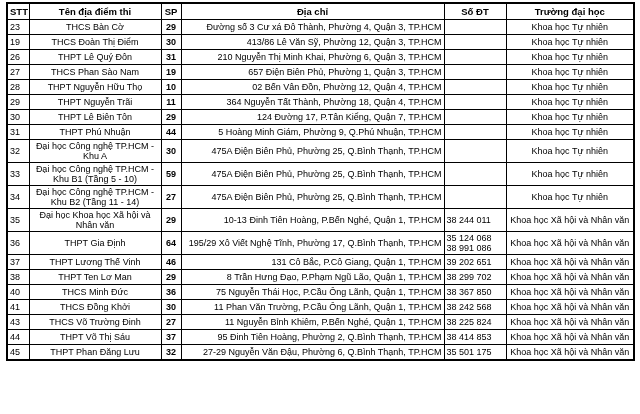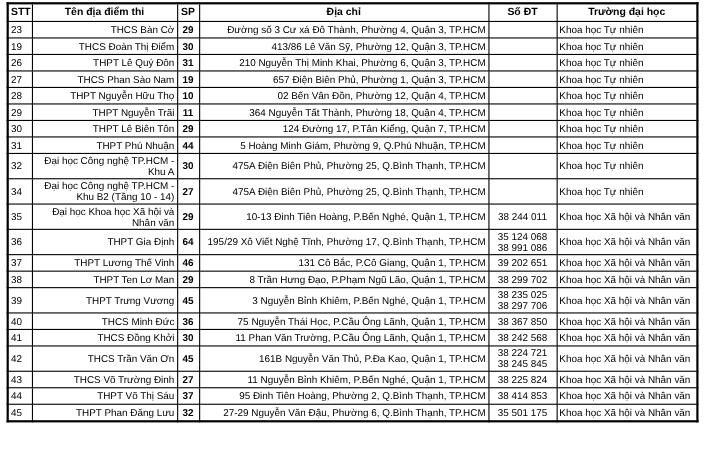--- a/index.html
+++ b/index.html
@@ -42,25 +42,25 @@
     font-size: 9.5px;
   }
   col.c-stt  { width: 22px; }
   col.c-name { width: 132px; }
   col.c-sp   { width: 20px; }
   col.c-addr { width: 263px; }
   col.c-tel  { width: 62px; }
   col.c-uni  { width: 128px; }
 
   td.stt  { text-align: left; height: 12px; }
-  td.name { text-align: right; }
+  td.name { text-align: center; }
   td.sp   { text-align: center; font-weight: bold; }
   td.addr { text-align: right; white-space: nowrap; }
-  td.tel  { text-align: center; }
-  td.uni  { }
+  td.tel  { text-align: left; }
+  td.uni  { text-align: center; }
 </style>
 </head>
 <body>
 
 <div class="page">
   <table class="exam-table">
     <colgroup>
       <col class="c-stt">
         <col class="c-name">
         <col class="c-sp">
@@ -145,22 +145,30 @@
   </tr>
         <tr>
     <td class="stt">32</td>
     <td class="name">Đại học Công nghệ TP.HCM - Khu A</td>
     <td class="sp">30</td>
     <td class="addr">475A Điện Biên Phủ, Phường 25, Q.Bình Thạnh, TP.HCM</td>
     <td class="tel"></td>
     <td class="uni">Khoa học Tự nhiên</td>
   </tr>
         <tr>
+    <td class="stt">33</td>
+    <td class="name">Đại học Công nghệ TP.HCM - Khu B1 (Tầng 5 - 10)</td>
+    <td class="sp">59</td>
+    <td class="addr">475A Điện Biên Phủ, Phường 25, Q.Bình Thạnh, TP.HCM</td>
+    <td class="tel"></td>
+    <td class="uni">Khoa học Tự nhiên</td>
+  </tr>
+        <tr>
     <td class="stt">34</td>
-    <td class="name">Đại học Công nghệ TP.HCM - Khu B2 (Tầng 10 - 14)</td>
+    <td class="name">Đại học Công nghệ TP.HCM - Khu B2 (Tầng 11 - 14)</td>
     <td class="sp">27</td>
     <td class="addr">475A Điện Biên Phủ, Phường 25, Q.Bình Thạnh, TP.HCM</td>
     <td class="tel"></td>
     <td class="uni">Khoa học Tự nhiên</td>
   </tr>
         <tr>
     <td class="stt">35</td>
     <td class="name">Đại học Khoa học Xã hội và Nhân văn</td>
     <td class="sp">29</td>
     <td class="addr">10-13 Đinh Tiên Hoàng, P.Bến Nghé, Quận 1, TP.HCM</td>
@@ -194,58 +202,36 @@
     <td class="stt">38</td>
     <td class="name">THPT Ten Lơ Man</td>
     <td class="sp">29</td>
     <td class="addr">8 Trần Hưng Đạo, P.Phạm Ngũ Lão, Quận 1, TP.HCM</td>
     <td class="tel">
             <div>38 299 702</div>
           </td>
     <td class="uni">Khoa học Xã hội và Nhân văn</td>
   </tr>
         <tr>
-    <td class="stt">39</td>
-    <td class="name">THPT Trưng Vương</td>
-    <td class="sp">45</td>
-    <td class="addr">3 Nguyễn Bỉnh Khiêm, P.Bến Nghé, Quận 1, TP.HCM</td>
-    <td class="tel">
-            <div>38 235 025</div>
-            <div>38 297 706</div>
-          </td>
-    <td class="uni">Khoa học Xã hội và Nhân văn</td>
-  </tr>
-        <tr>
     <td class="stt">40</td>
     <td class="name">THCS Minh Đức</td>
     <td class="sp">36</td>
     <td class="addr">75 Nguyễn Thái Học, P.Cầu Ông Lãnh, Quận 1, TP.HCM</td>
     <td class="tel">
             <div>38 367 850</div>
           </td>
     <td class="uni">Khoa học Xã hội và Nhân văn</td>
   </tr>
         <tr>
     <td class="stt">41</td>
     <td class="name">THCS Đồng Khởi</td>
     <td class="sp">30</td>
     <td class="addr">11 Phan Văn Trường, P.Cầu Ông Lãnh, Quận 1, TP.HCM</td>
     <td class="tel">
             <div>38 242 568</div>
-          </td>
-    <td class="uni">Khoa học Xã hội và Nhân văn</td>
-  </tr>
-        <tr>
-    <td class="stt">42</td>
-    <td class="name">THCS Trần Văn Ơn</td>
-    <td class="sp">45</td>
-    <td class="addr">161B Nguyễn Văn Thủ, P.Đa Kao, Quận 1, TP.HCM</td>
-    <td class="tel">
-            <div>38 224 721</div>
-            <div>38 245 845</div>
           </td>
     <td class="uni">Khoa học Xã hội và Nhân văn</td>
   </tr>
         <tr>
     <td class="stt">43</td>
     <td class="name">THCS Võ Trường Đinh</td>
     <td class="sp">27</td>
     <td class="addr">11 Nguyễn Bỉnh Khiêm, P.Bến Nghé, Quận 1, TP.HCM</td>
     <td class="tel">
             <div>38 225 824</div>

